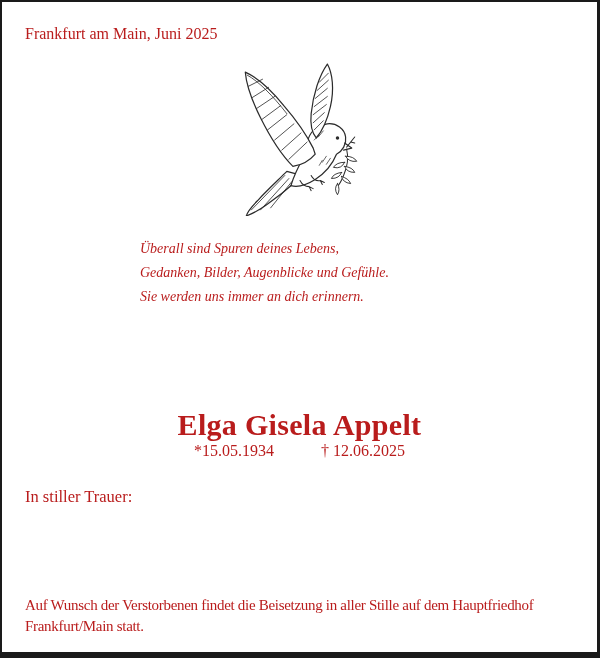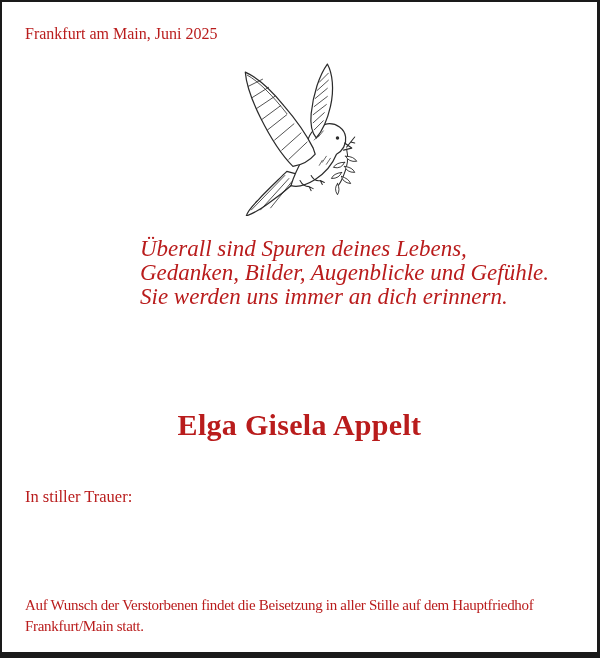--- a/index.html
+++ b/index.html
@@ -11,21 +11,21 @@
     border-style: solid;
     border-color: #1a1a1a;
     border-width: 2px 3px 6px 2px;
     font-family: "Liberation Serif", serif;
     color: #b91c1c;
     overflow: hidden;
   }
   .abs { position: absolute; }
   .dateline { left: 23px; top: 23px; font-size: 16px; }
   .dove-wrap { left: 236px; top: 60px; width: 122px; height: 154px; }
-  .poem { left: 138px; top: 235px; font-size: 23px; font-style: italic; line-height: 24px; }
+  .poem { left: 138px; top: 235px; font-size: 14px; font-style: italic; line-height: 24px; }
   .intro { left: 23px; top: 329px; font-size: 17px; }
   .name { left: 0; top: 366px; width: 100%; text-align: center; font-size: 30px; font-weight: bold; letter-spacing: 0.3px; margin-top: 40px; }
   .maiden { left: 0; top: 414px; width: 100%; text-align: center; font-size: 14px; }
   .dates { left: 0; top: 440px; width: 100%; display: flex; justify-content: center; gap: 47px; font-size: 16px; }
   .mourn-label { left: 23px; top: 485px; font-size: 16.5px; text-align: right; }
   .mourners { left: 254px; top: 485px; font-size: 16.5px; font-weight: bold; line-height: 22.5px; }
   .footer { left: 23px; top: 593px; font-size: 15px; line-height: 21px; letter-spacing: -0.3px; }
 </style>
 </head>
 <body>
@@ -70,20 +70,24 @@
   <div class="abs poem">
     <div>Überall sind Spuren deines Lebens,</div>
     <div>Gedanken, Bilder, Augenblicke und Gefühle.</div>
     <div>Sie werden uns immer an dich erinnern.</div>
   </div>
 
 
   <div class="abs name">Elga Gisela Appelt</div>
 
 
+  <div class="abs dates">
+    <span>*15.05.1934</span>
+    <span>† 12.06.2025</span>
+  </div>
 
   <div class="abs mourn-label">In stiller Trauer:</div>
 
 
   <div class="abs footer">
     <div>Auf Wunsch der Verstorbenen findet die Beisetzung in aller Stille auf dem Hauptfriedhof</div>
     <div>Frankfurt/Main statt.</div>
   </div>
 
 </div>

